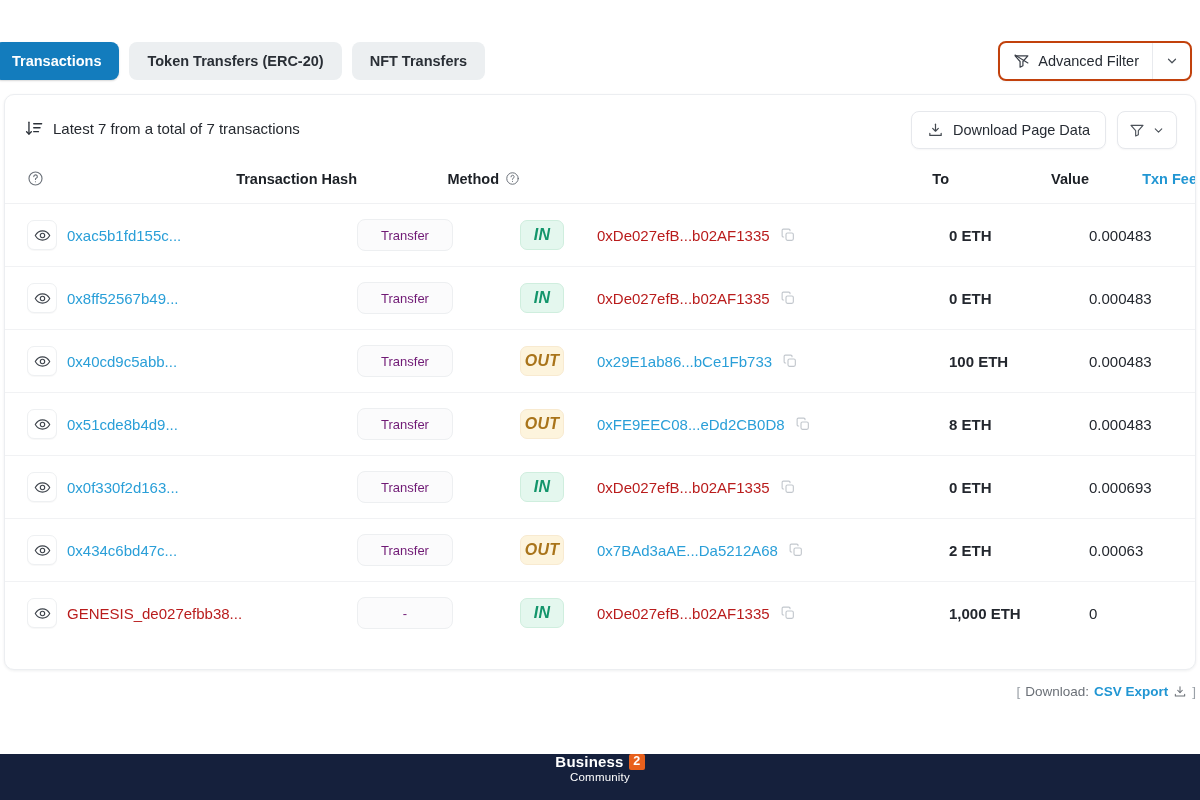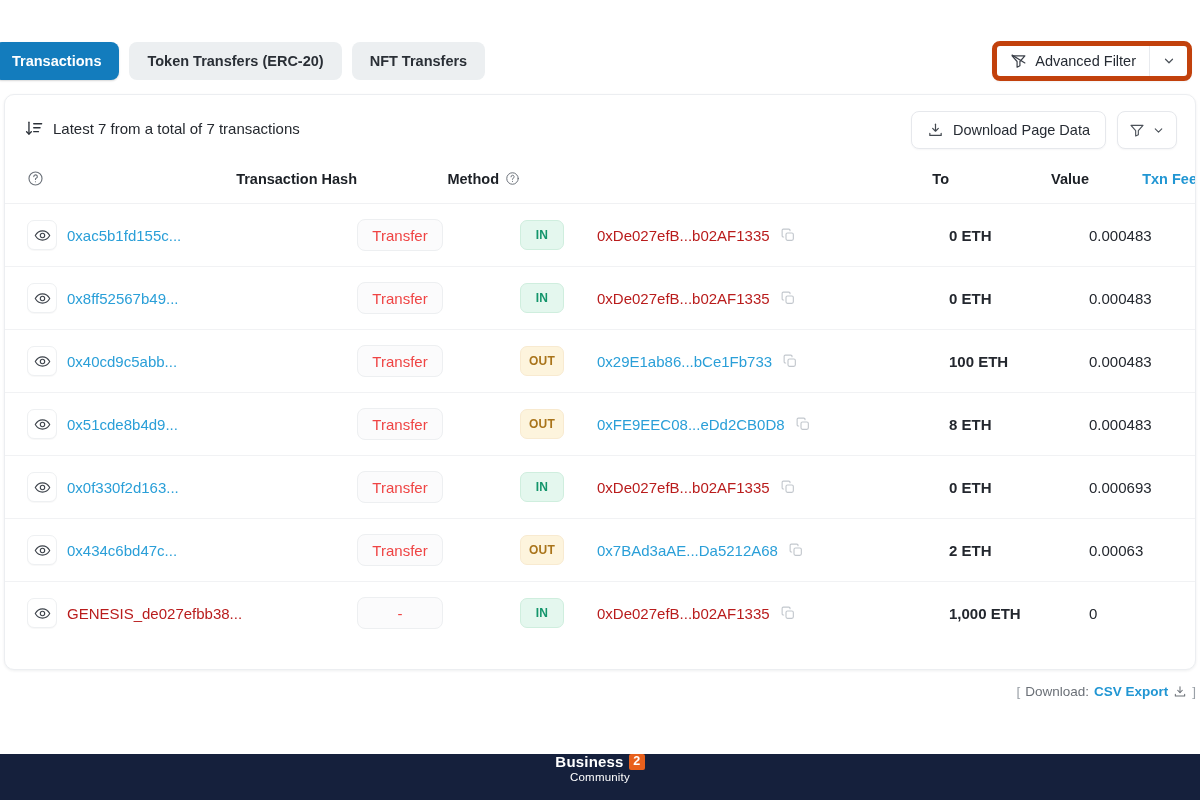--- a/index.html
+++ b/index.html
@@ -67,21 +67,21 @@
 
   
   .adv-filter {
     position: absolute;
     right: 8px;
     top: 41px;
     height: 40px;
     display: flex;
     align-items: stretch;
     background: #ffffff;
-    border: 5px solid #c2410c;
+    border: 2px solid #c2410c;
     border-radius: 8px;
     box-shadow: 0 1px 2px rgba(16,24,40,.05);
     overflow: hidden;
   }
 
   .adv-filter-main {
     display: flex;
     align-items: center;
     gap: 8px;
     padding: 0 13px;
@@ -235,41 +235,42 @@
     text-decoration: none;
     cursor: pointer;
   }
 
   .hash-plain { color: #b91c1c; }
 
   .method-pill {
     display: inline-flex;
     align-items: center;
     justify-content: center;
-    width: 86px;
+    width: 96px;
     height: 32px;
     border: 1px solid #edeff1;
     border-radius: 8px;
     background: #fbfbfc;
-    font-size: 15px;
-    color: #ef4444;
+    font-size: 13px;
+    color: #701a75;
     cursor: pointer;
     font-family: "Liberation Sans", sans-serif;
   }
 
   .dir-badge {
     display: inline-flex;
     align-items: center;
     justify-content: center;
     width: 44px;
     height: 30px;
     border-radius: 7px;
-    font-size: 12px;
+    font-size: 16px;
     font-weight: 700;
     letter-spacing: .3px;
+    font-style: italic;
   }
   .dir-in {
     background: #e4f7ee;
     border: 1px solid #cfeede;
     color: #13956b;
   }
   .dir-out {
     background: #fdf4dd;
     border: 1px solid #f8ead0;
     color: #a9741a;

